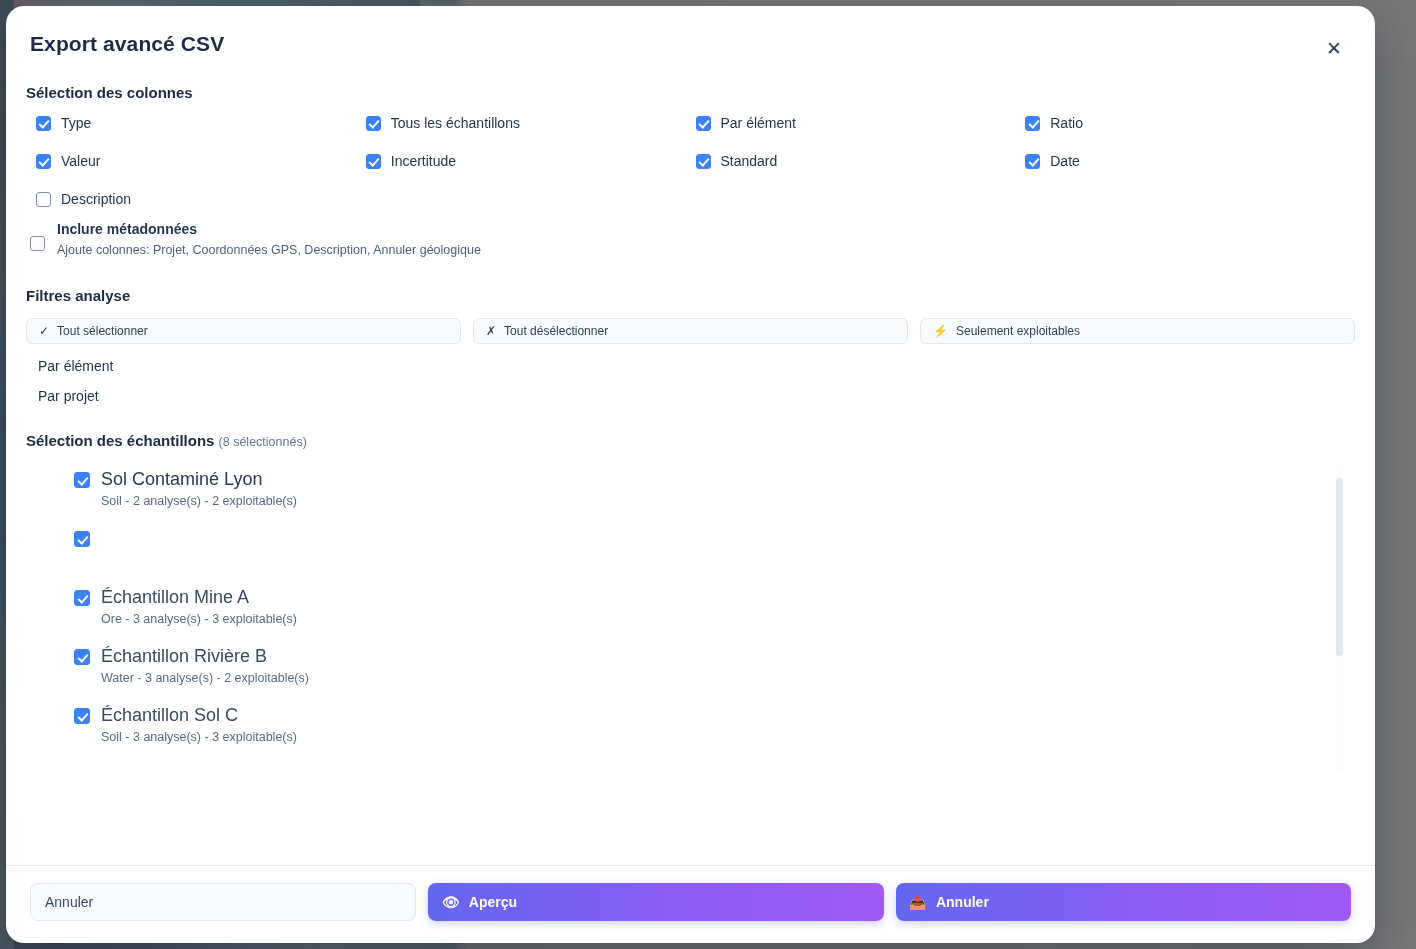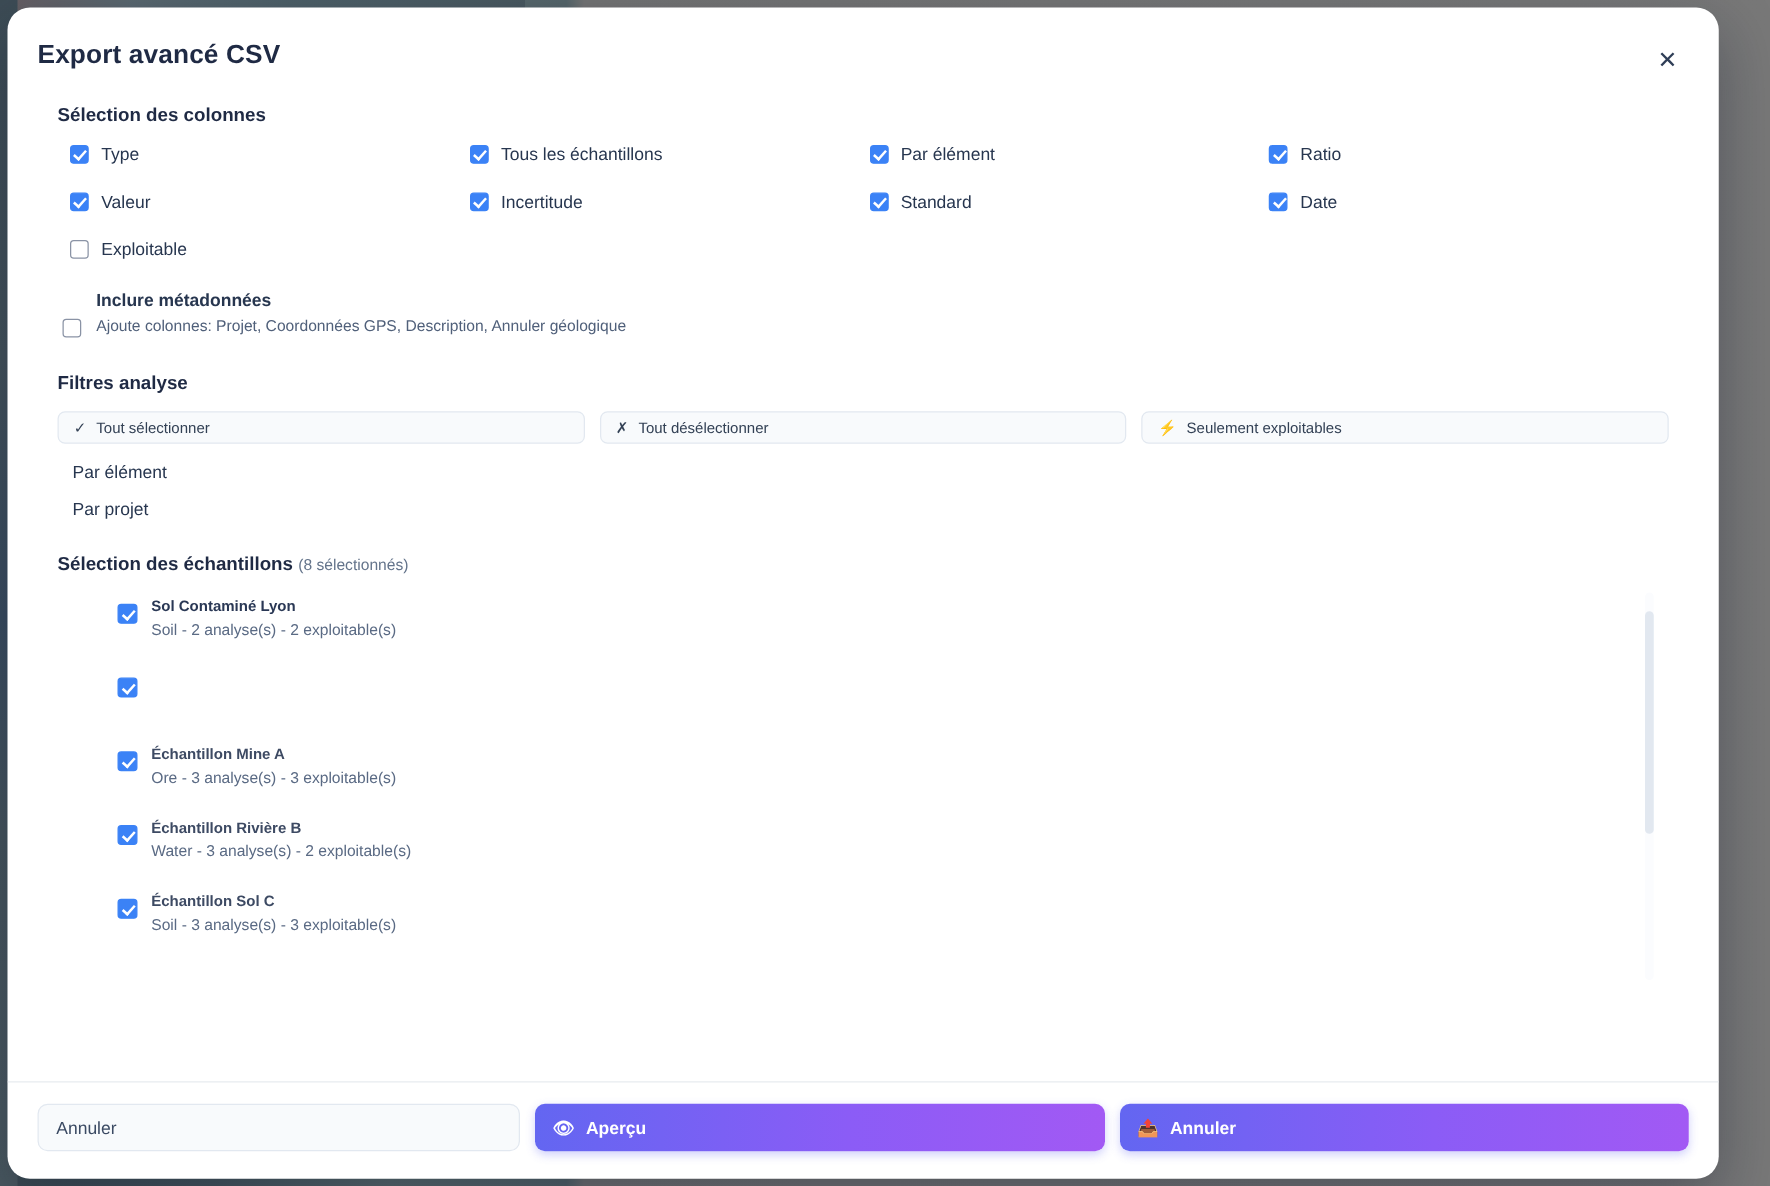--- a/index.html
+++ b/index.html
@@ -66,21 +66,21 @@
     font-size: 19px;
     line-height: 26px;
     text-align: center;
     cursor: pointer;
     font-family: "Liberation Sans", sans-serif;
   }
 
   
   .modal-body {
     flex: 1 1 auto;
-    padding: 0 40px;
+    padding: 0 20px;
     overflow: hidden;
   }
 
   .section-title {
     font-size: 15px;
     font-weight: bold;
     color: #1f2a44;
     margin-top: 28px;
     margin-bottom: 14px;
   }
@@ -131,23 +131,23 @@
     width: 4px;
     height: 8px;
     border: solid #fff;
     border-width: 0 2px 2px 0;
     transform: rotate(42deg);
   }
 
   
   .meta-row {
     display: flex;
-    align-items: flex-end;
+    align-items: center;
     gap: 12px;
-    margin-top: 24px;
+    margin-top: 13px;
     padding-left: 4px;
     cursor: pointer;
   }
   .meta-row .cbox { margin-top: 8px; }
   .meta-title {
     font-size: 14px;
     font-weight: bold;
     color: #27364f;
     line-height: 1.4;
   }
@@ -206,22 +206,22 @@
     display: flex;
     align-items: flex-start;
     gap: 11px;
     padding: 0 0 0 48px;
     height: 59px;
     cursor: pointer;
   }
   .sample-item .cbox { margin-top: 9px; width: 16px; height: 16px; }
   .sample-item .cbox.checked::after { left: 4.8px; top: 1.6px; }
   .s-name {
-    font-size: 12px;
-    font-weight: bold;
+    font-size: 18px;
+    font-weight: normal;
     color: #3d4a63;
     line-height: 1.45;
     margin-top: 3px;
   }
   .sample-item.first .s-name { color: #2a3855; }
   .s-sub {
     font-size: 12.5px;
     color: #5a6a84;
     line-height: 1.5;
   }
@@ -326,21 +326,21 @@
         <div class="chk-row">
           <span class="cbox checked"></span>
           <span class="lbl">Standard</span>
         </div>
         <div class="chk-row">
           <span class="cbox checked"></span>
           <span class="lbl">Date</span>
         </div>
         <div class="chk-row">
           <span class="cbox"></span>
-          <span class="lbl">Exploitable</span>
+          <span class="lbl">Description</span>
         </div>
       </div>
 
     <div class="meta-row">
       <span class="cbox" id="meta-box"></span>
       <span>
         <span class="meta-title">Inclure métadonnées</span>
         <div class="meta-sub">Ajoute colonnes: Projet, Coordonnées GPS, Description, Annuler géologique</div>
       </span>
     </div>

